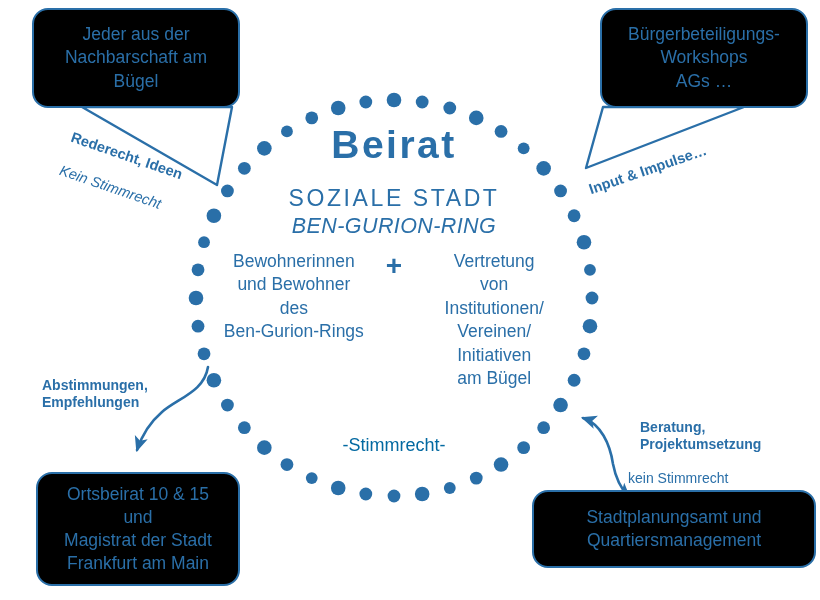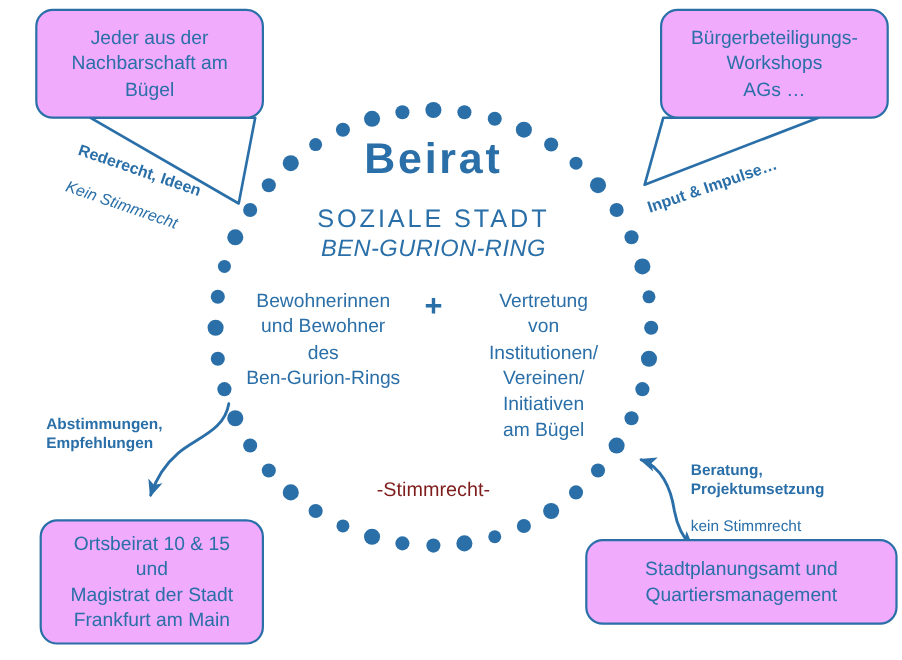--- a/index.html
+++ b/index.html
@@ -24,21 +24,21 @@
     top: 0;
     width: 820px;
     height: 600px;
     pointer-events: none;
   }
   .node-box {
     position: absolute;
     box-sizing: border-box;
     border: 2.4px solid #2A6FA8;
     border-radius: 16px;
-    background: #f0abfc;
+    background: #000000;
     color: #2A6FA8;
     display: flex;
     align-items: center;
     justify-content: center;
     text-align: center;
     line-height: 1.32;
     font-size: 17.5px;
     padding: 6px 10px;
     white-space: pre-line;
   }
@@ -109,21 +109,20 @@
   }
   #body-columns {
     position: absolute;
     left: 6px;
     top: 150px;
     width: 384px;
     display: flex;
     align-items: flex-start;
     justify-content: center;
     color: #2A6FA8;
-    margin-top: 12px;
   }
   .body-col {
     font-size: 17.5px;
     line-height: 1.34;
     text-align: center;
     white-space: pre-line;
     width: 172px;
   }
   #plus-sign {
     font-size: 28px;
@@ -132,21 +131,21 @@
     padding: 2px 6px 0 6px;
     color: #2A6FA8;
   }
   #stimmrecht {
     position: absolute;
     left: 0;
     top: 335px;
     width: 100%;
     text-align: center;
     font-size: 18px;
-    color: #7f1d1d;
+    color: #0369a1;
   }
 </style>
 </head>
 <body>
 
 <div id="stage">
 
   <svg id="vector-layer" viewBox="0 0 820 600" xmlns="http://www.w3.org/2000/svg">
     <defs>
       <marker id="arrowhead" markerWidth="7" markerHeight="7" refX="5.2" refY="3" orient="auto" markerUnits="strokeWidth">
@@ -262,18 +261,18 @@
   <div class="edge-label rot-right" style="left:581px; top:165px;">
     <div class="lead">Input &amp; Impulse…</div>
   </div>
 
   <div class="edge-label plain-label" style="left:42px; top:360px; width:150px; text-align:left;">
     <div class="lead" style="white-space:pre-line;">Abstimmungen,
 Empfehlungen</div>
   </div>
 
   <div class="edge-label plain-label" style="left:628px; top:402px; width:180px; text-align:left;">
-    <div class="lead" style="white-space:pre-line;">Beratung,
+    <div class="lead" style="white-space:pre-line;margin-left:12px;">Beratung,
 Projektumsetzung</div>
     <div class="sub">kein Stimmrecht</div>
   </div>
 
 </div>
 
 </body></html>

